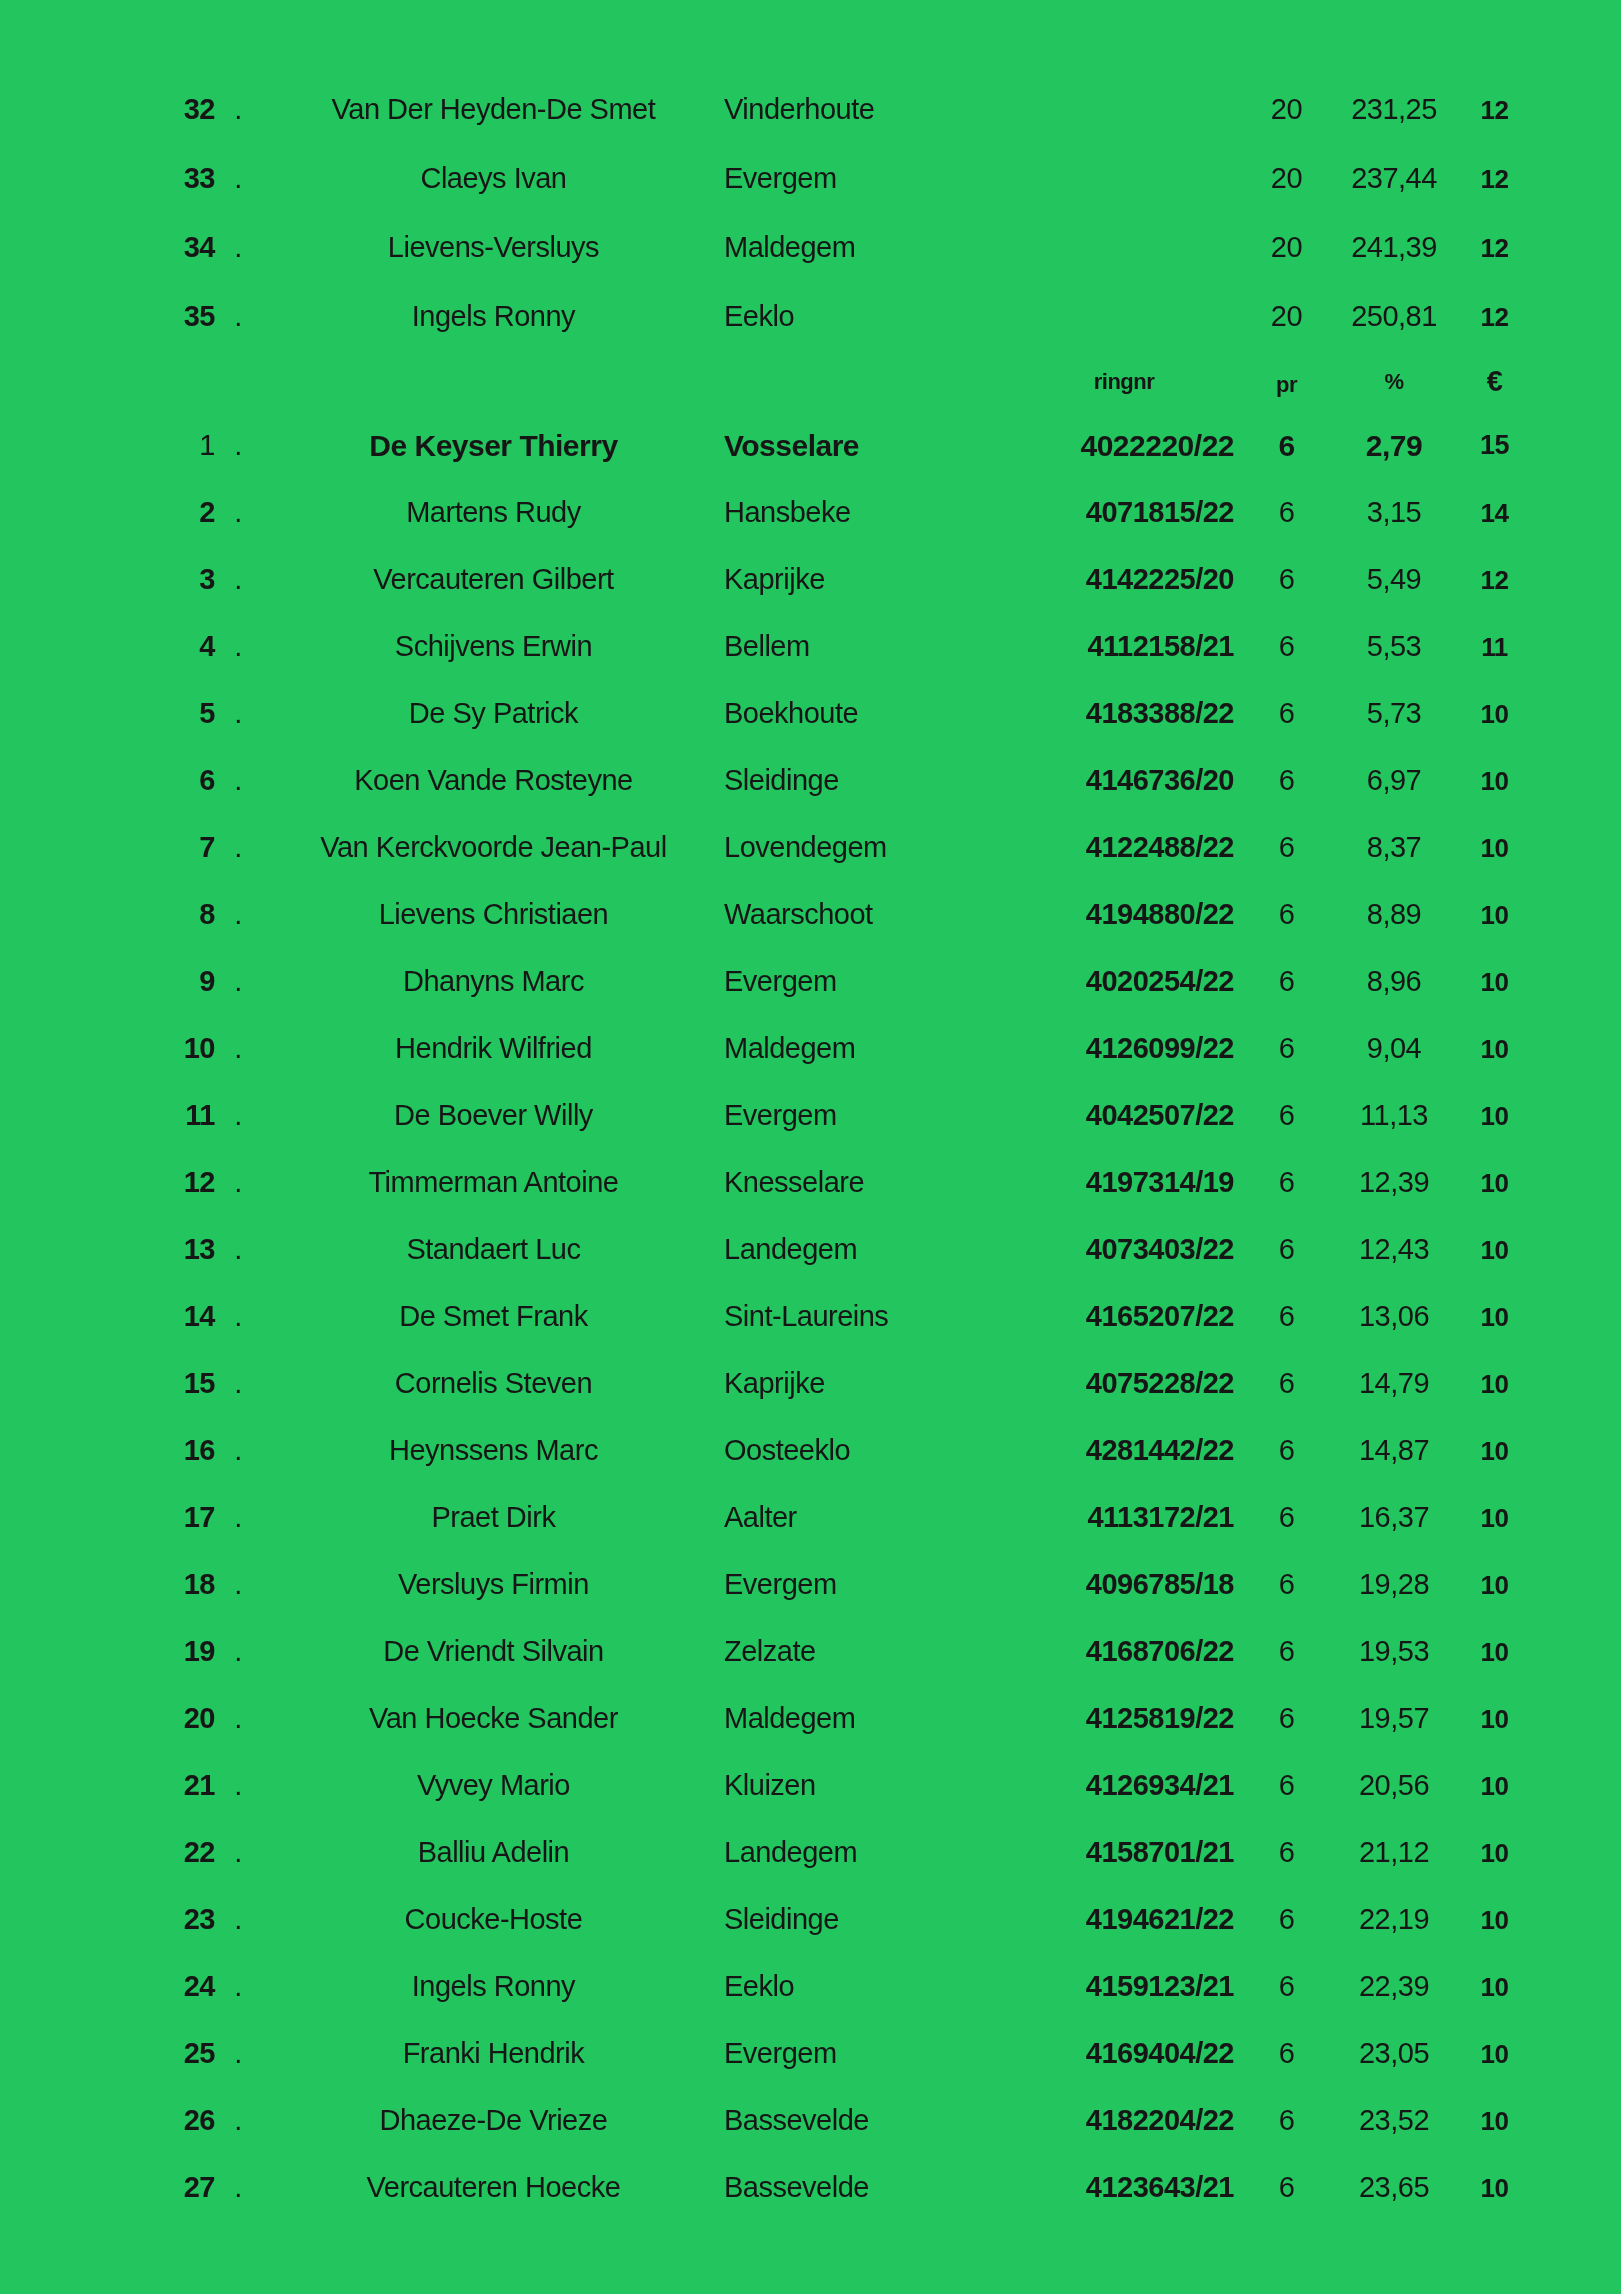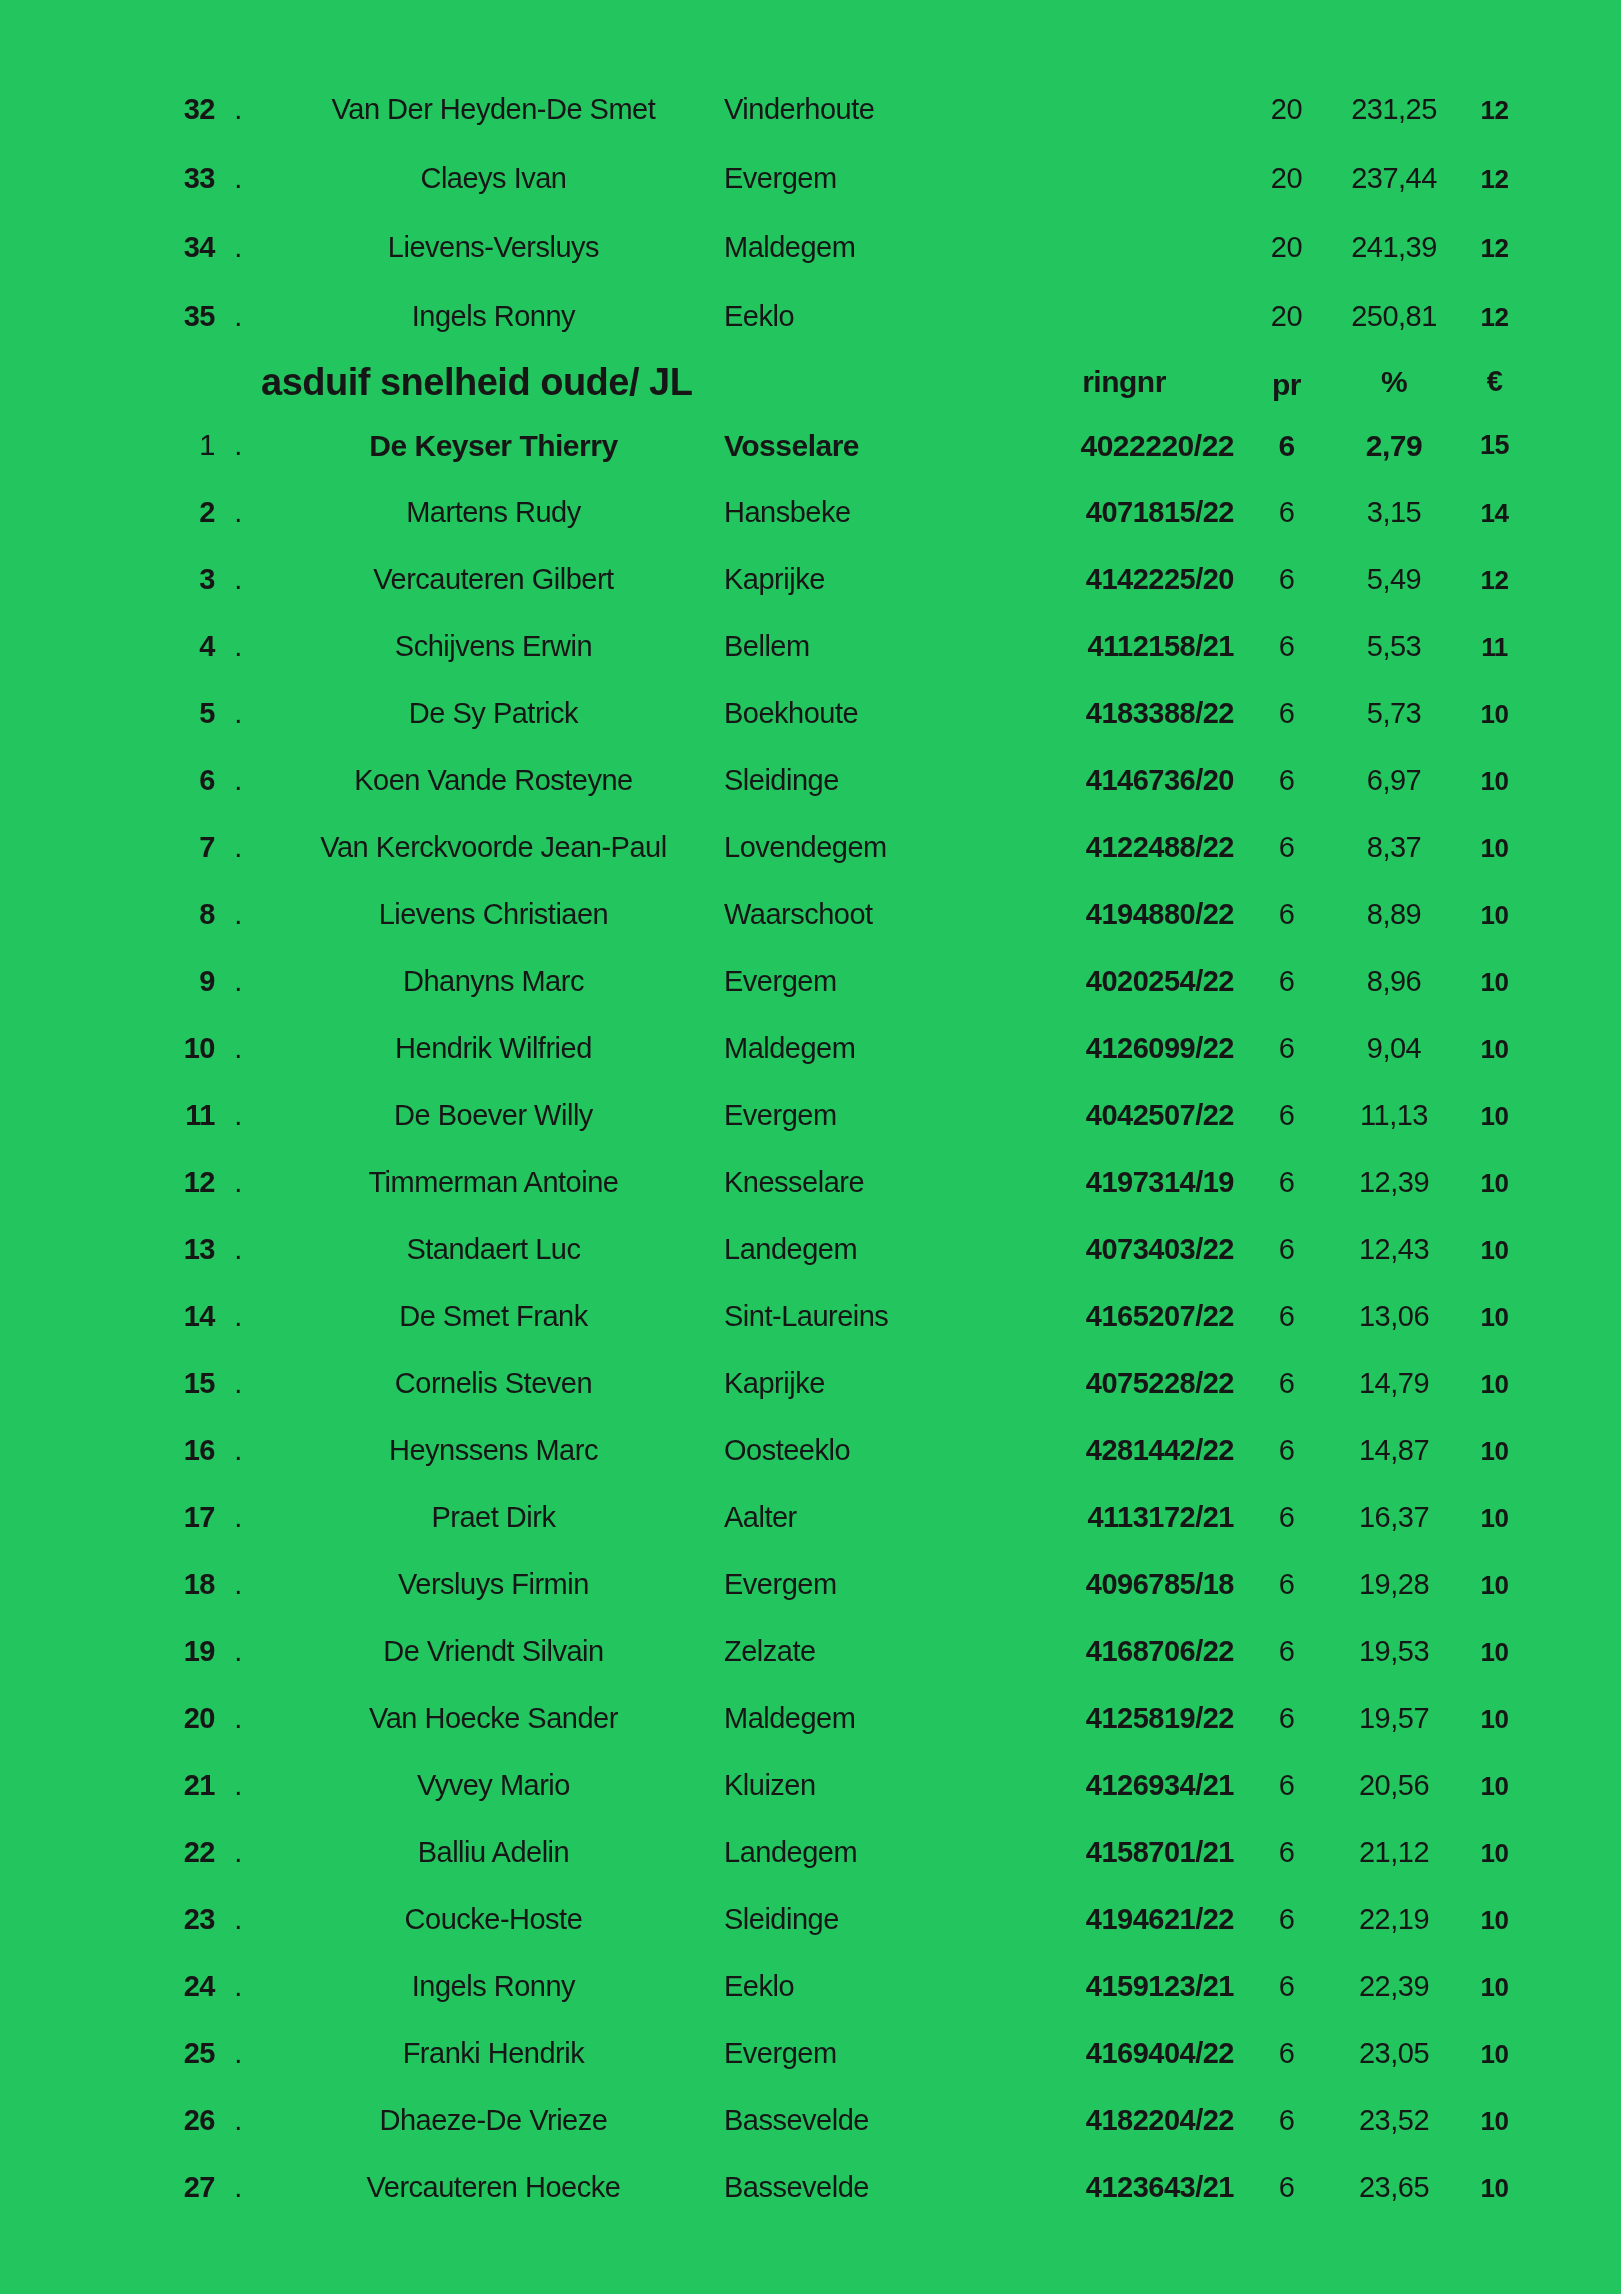--- a/index.html
+++ b/index.html
@@ -44,21 +44,21 @@
   .c-eur  { text-align: center; font-weight: bold; font-size: 26px; }
 
   
   .header-title {
     grid-column: 3 / span 2;
     text-align: left;
     font-weight: bold;
     font-size: 38px;
     letter-spacing: -0.5px;
   }
-  .header-col { font-weight: bold; text-align: center; font-size: 30px; }
+  .header-col { font-weight: bold; text-align: center; font-size: 22px; }
   .header-col.h-eur { font-size: 29px; }
 
   
   .row.top-row .c-name,
   .row.top-row .c-city,
   .row.top-row .c-ring,
   .row.top-row .c-pr,
   .row.top-row .c-pct { font-weight: bold; font-size: 30px; }
   .row.top-row .c-eur { font-size: 27px; }
   .row.top-row .c-rank { font-weight: normal; }
@@ -105,21 +105,20 @@
         <div class="c-name">Ingels Ronny</div>
         <div class="c-city">Eeklo</div>
         <div class="c-ring"></div>
         <div class="c-pr">20</div>
         <div class="c-pct">250,81</div>
         <div class="c-eur">12</div>
       </div>
     </div>
 
   <div class="row header-row">
-    <div class="header-title">asduif snelheid oude/ JL</div>
     <div class="header-col h-ring" style="grid-column:5;">ringnr</div>
     <div class="header-col h-pr" style="grid-column:6;margin-top:6px;">pr</div>
     <div class="header-col h-pct" style="grid-column:7;">%</div>
     <div class="header-col h-eur" style="grid-column:8;">€</div>
   </div>
 
   <div id="result-rows">
       <div class="row result top-row">
         <div class="c-rank">1</div>
         <div class="c-dot">.</div>

